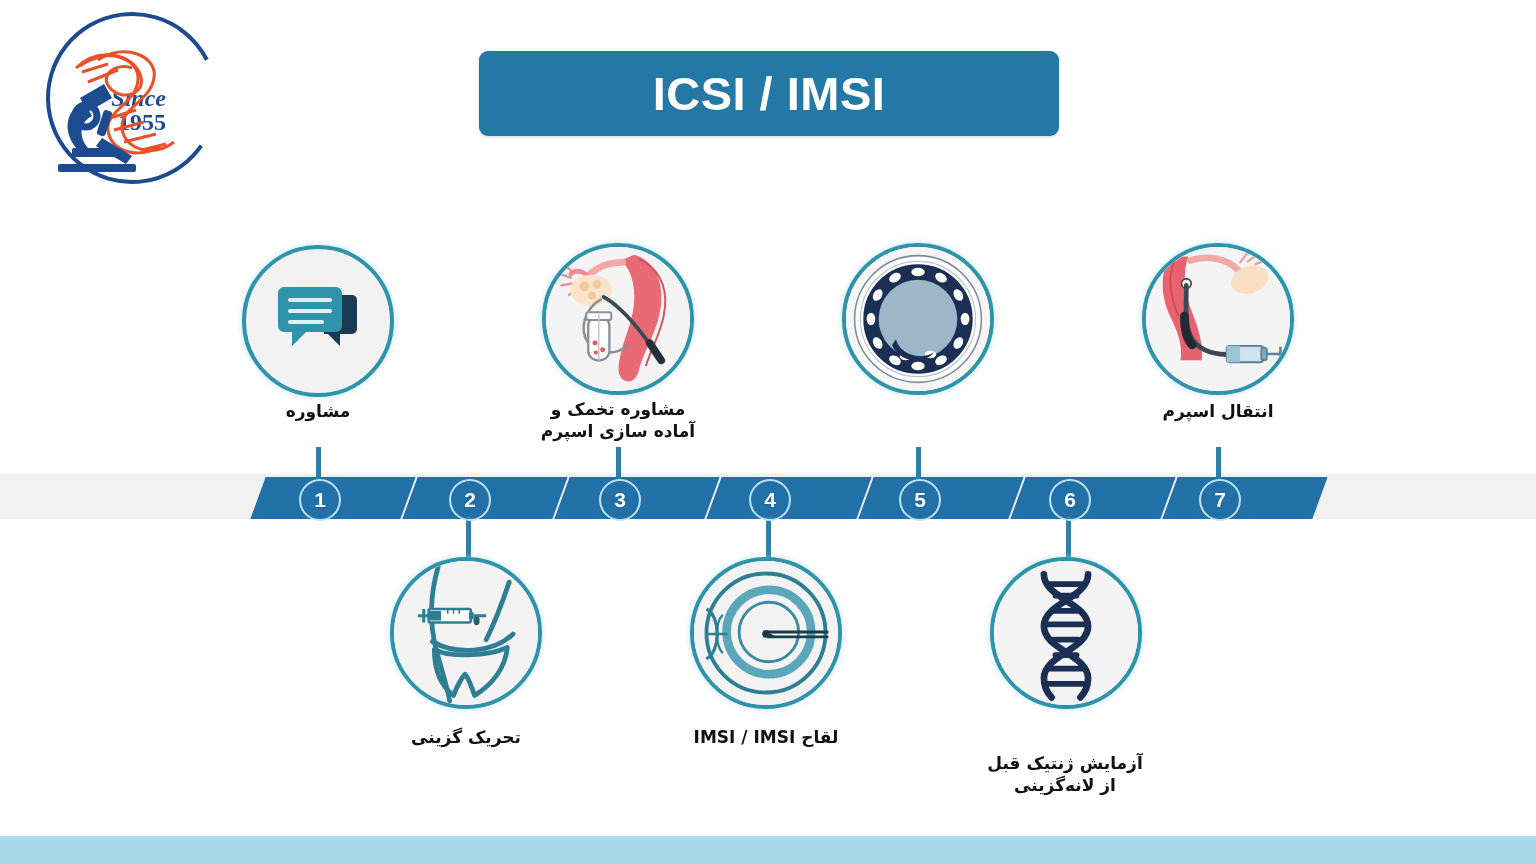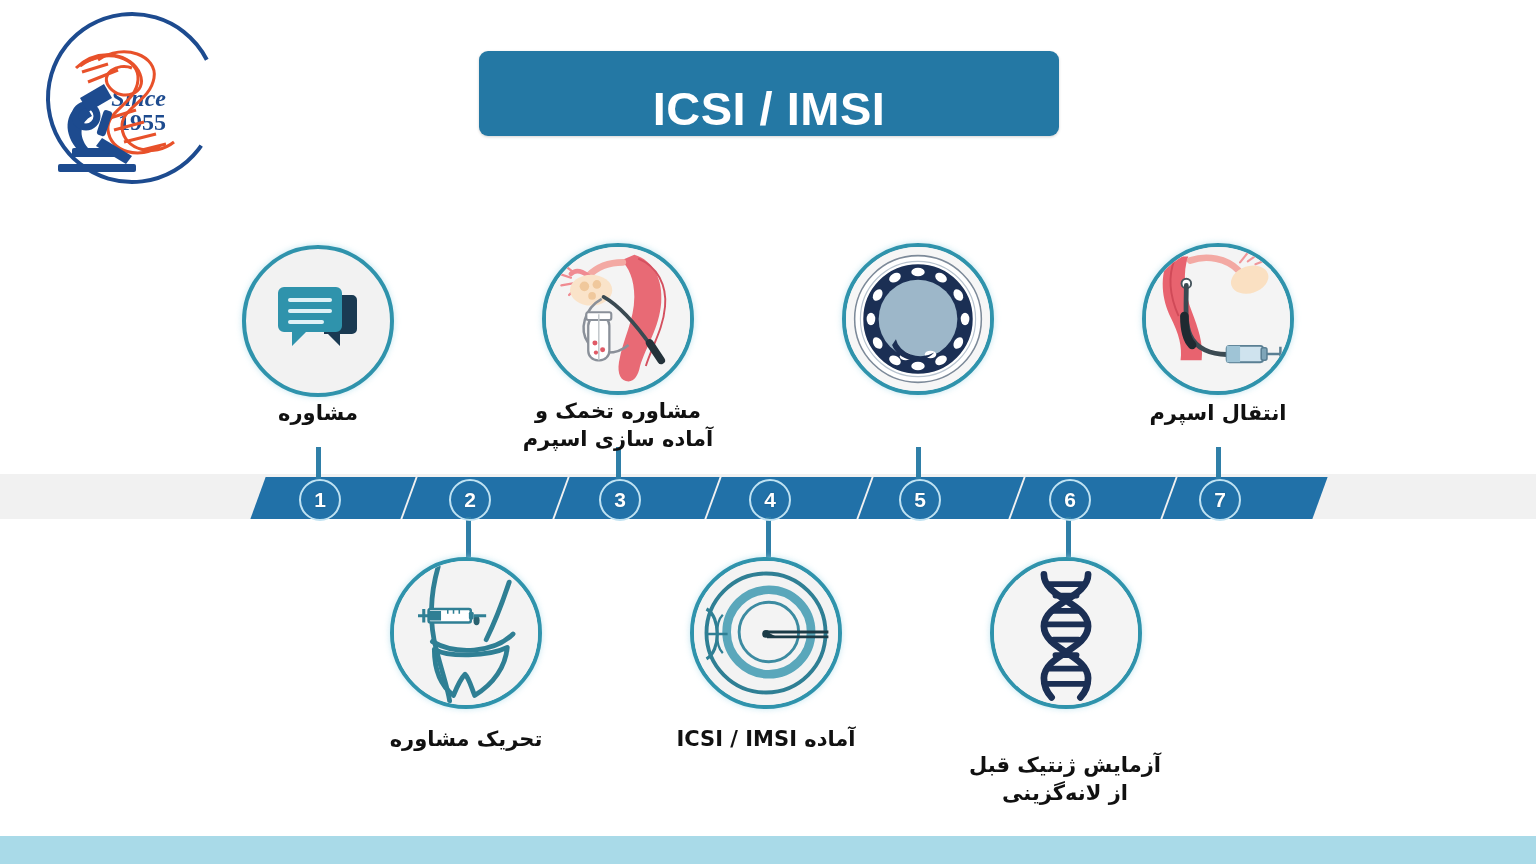--- a/index.html
+++ b/index.html
@@ -14,21 +14,21 @@
   #stage{position:relative;width:1536px;height:864px;overflow:hidden;background:#fff;}
 
   
   .logo{position:absolute;left:14px;top:6px;width:240px;height:190px;}
   .logo svg{display:block;width:100%;height:100%;}
 
   
   .title-banner{
     position:absolute;left:479px;top:51px;width:580px;height:85px;
     background:#2478a4;border-radius:9px;
-    display:flex;align-items:flex-end;justify-content:center;
+    display:flex;align-items:center;justify-content:center;
     box-shadow:0 1px 3px rgba(0,0,0,.18);
   }
   .title-banner .txt{
     color:#ffffff;font-size:47px;font-weight:bold;letter-spacing:.5px;
     font-family:"Liberation Sans",sans-serif;direction:ltr;
   }
 
   
   .strip{
     position:absolute;left:0;top:474px;width:1536px;height:45px;
@@ -62,21 +62,21 @@
     box-sizing:border-box;overflow:hidden;
     display:flex;align-items:center;justify-content:center;
     box-shadow:0 0 6px rgba(160,215,230,.65);
     z-index:5;
   }
   .node svg{display:block;}
 
   
   .node-label{
     position:absolute;text-align:center;
-    color:#111111;font-weight:bold;font-size:21px;line-height:1.32;
+    color:#111111;font-weight:bold;font-size:17px;line-height:1.32;
     font-family:"DejaVu Sans","Liberation Sans",sans-serif;
     direction:rtl;white-space:pre-line;z-index:5;
   }
   .node-label.ltrmix{direction:rtl;}
 
   
   .bottom-bar{
     position:absolute;left:0;top:836px;width:1536px;height:28px;
     background:#a9dae8;
   }
@@ -296,21 +296,21 @@
         <rect x="78" y="53" width="5" height="8" rx="1.5" fill="#2f7f94"></rect>
         <line x1="83" y1="57" x2="96" y2="57" stroke="#2f7f94" stroke-width="3"></line>
         <g stroke="#2f7f94" stroke-width="1.6">
           <line x1="56" y1="50" x2="56" y2="55"></line>
           <line x1="62" y1="50" x2="62" y2="55"></line>
           <line x1="68" y1="50" x2="68" y2="55"></line>
         </g>
       </g>
     </svg>
   </div>
-  <div class="node-label" style="left:356px; top:726px; width:220px;">تحریک مشاوره</div>
+  <div class="node-label" style="left:356px; top:726px; width:220px;">تحریک گزینی</div>
 
   <div class="node" style="left:690px; top:557px;">
     <svg width="150" height="150" viewBox="0 0 150 150">
       <rect width="150" height="150" fill="#f3f3f3"></rect>
 
       <circle cx="75" cy="75" r="62" fill="none" stroke="#2f7f94" stroke-width="4"></circle>
 
       <circle cx="78" cy="74" r="44" fill="none" stroke="#5aa7bb" stroke-width="9"></circle>
       <circle cx="78" cy="74" r="31" fill="none" stroke="#3c8ba1" stroke-width="3"></circle>
 
@@ -318,21 +318,21 @@
 
       <path d="M13,50 C28,58 28,94 13,102" fill="none" stroke="#2f7f94" stroke-width="3.4"></path>
       <line x1="13" y1="76" x2="35" y2="76" stroke="#2f7f94" stroke-width="2.6"></line>
       <path d="M30,56 C22,64 22,88 30,96" fill="none" stroke="#2f7f94" stroke-width="2.4"></path>
 
       <line x1="76" y1="74" x2="140" y2="74" stroke="#1b3b47" stroke-width="3"></line>
       <line x1="76" y1="79" x2="140" y2="79" stroke="#1b3b47" stroke-width="3"></line>
       <path d="M76,74 L86,79 L76,79 Z" fill="#1b3b47"></path>
     </svg>
   </div>
-  <div class="node-label ltrmix" style="left:656px; top:726px; width:220px;">آماده ICSI / IMSI</div>
+  <div class="node-label ltrmix" style="left:656px; top:726px; width:220px;">لقاح IMSI / IMSI</div>
 
   <div class="node" style="left:990px; top:557px;">
     <svg width="150" height="150" viewBox="0 0 150 150">
       <rect width="150" height="150" fill="#f4f4f4"></rect>
       <g stroke="#1b2f54" stroke-width="7" fill="none" stroke-linecap="round">
         <path d="M52,14 C52,38 98,44 98,68 C98,92 52,98 52,122 C52,132 56,138 60,142"></path>
         <path d="M98,14 C98,38 52,44 52,68 C52,92 98,98 98,122 C98,132 94,138 90,142"></path>
       </g>
       <g stroke="#1b2f54" stroke-width="6" stroke-linecap="round">
         <line x1="56" y1="24" x2="94" y2="24"></line>

